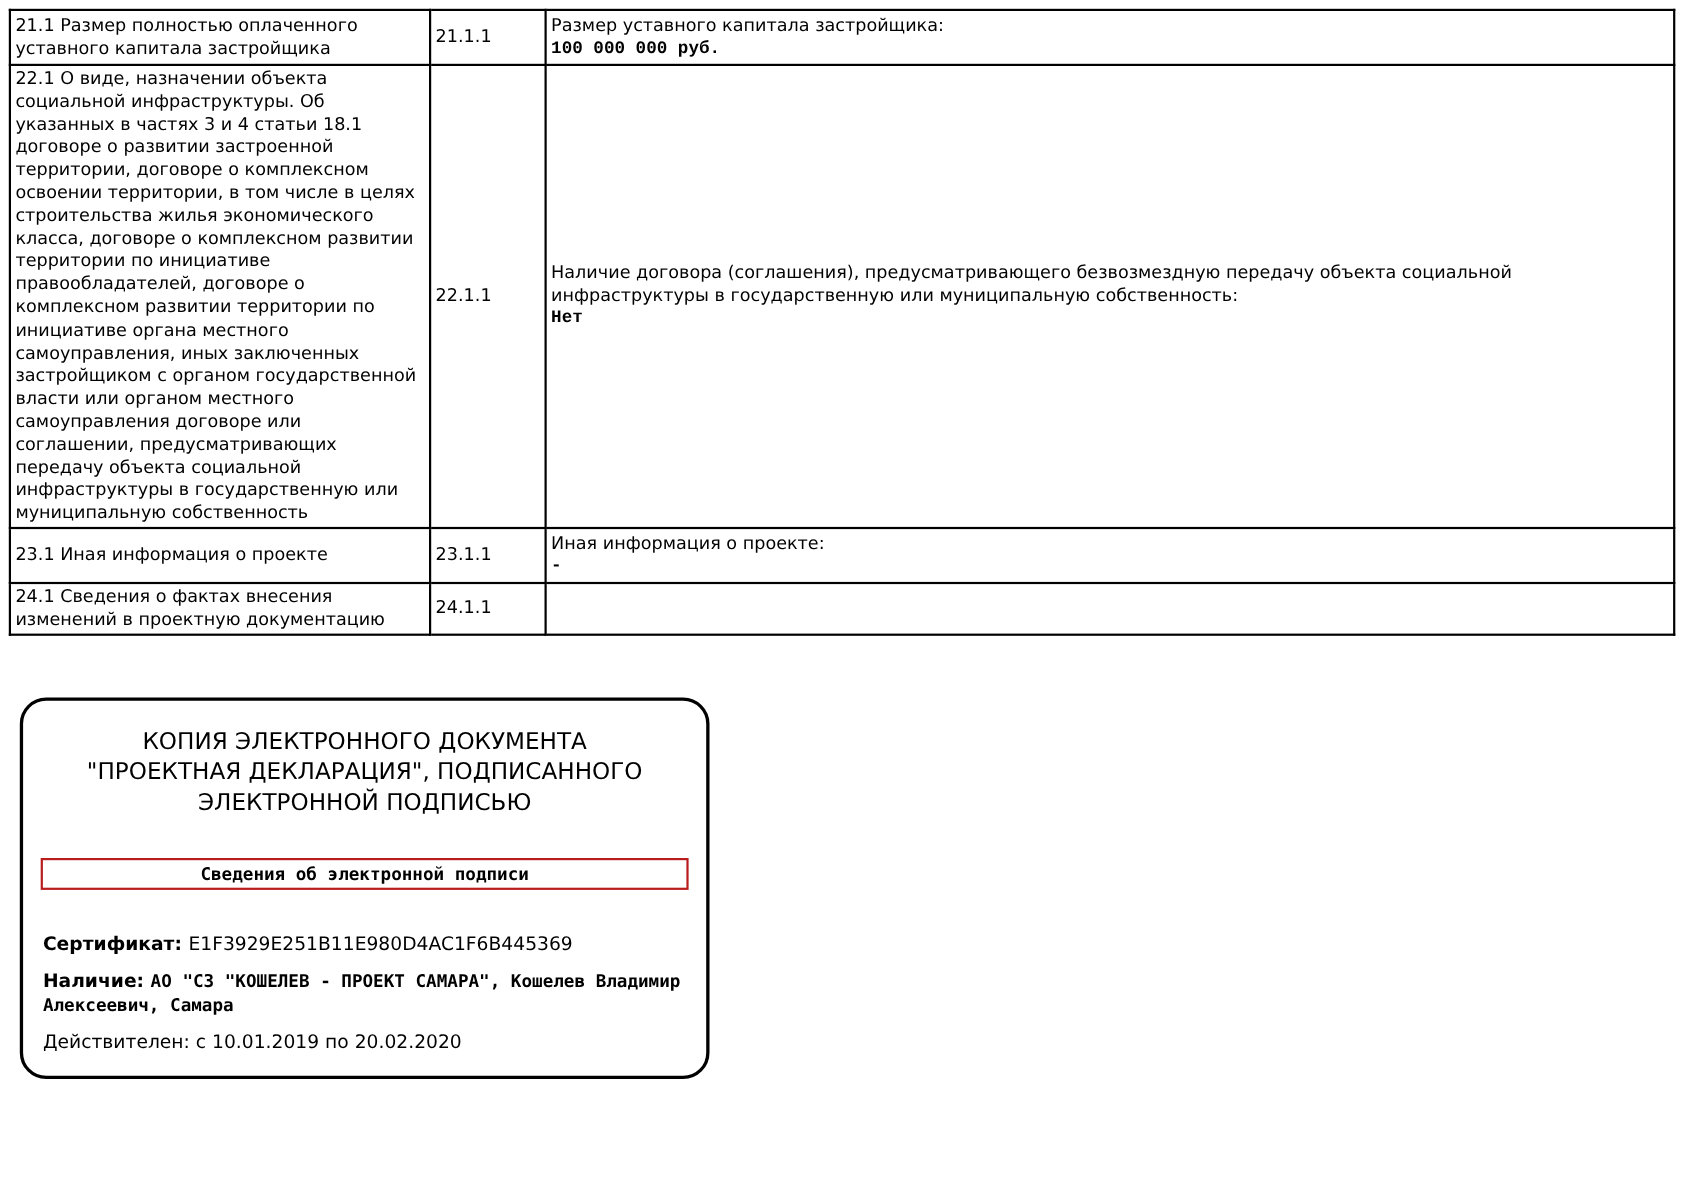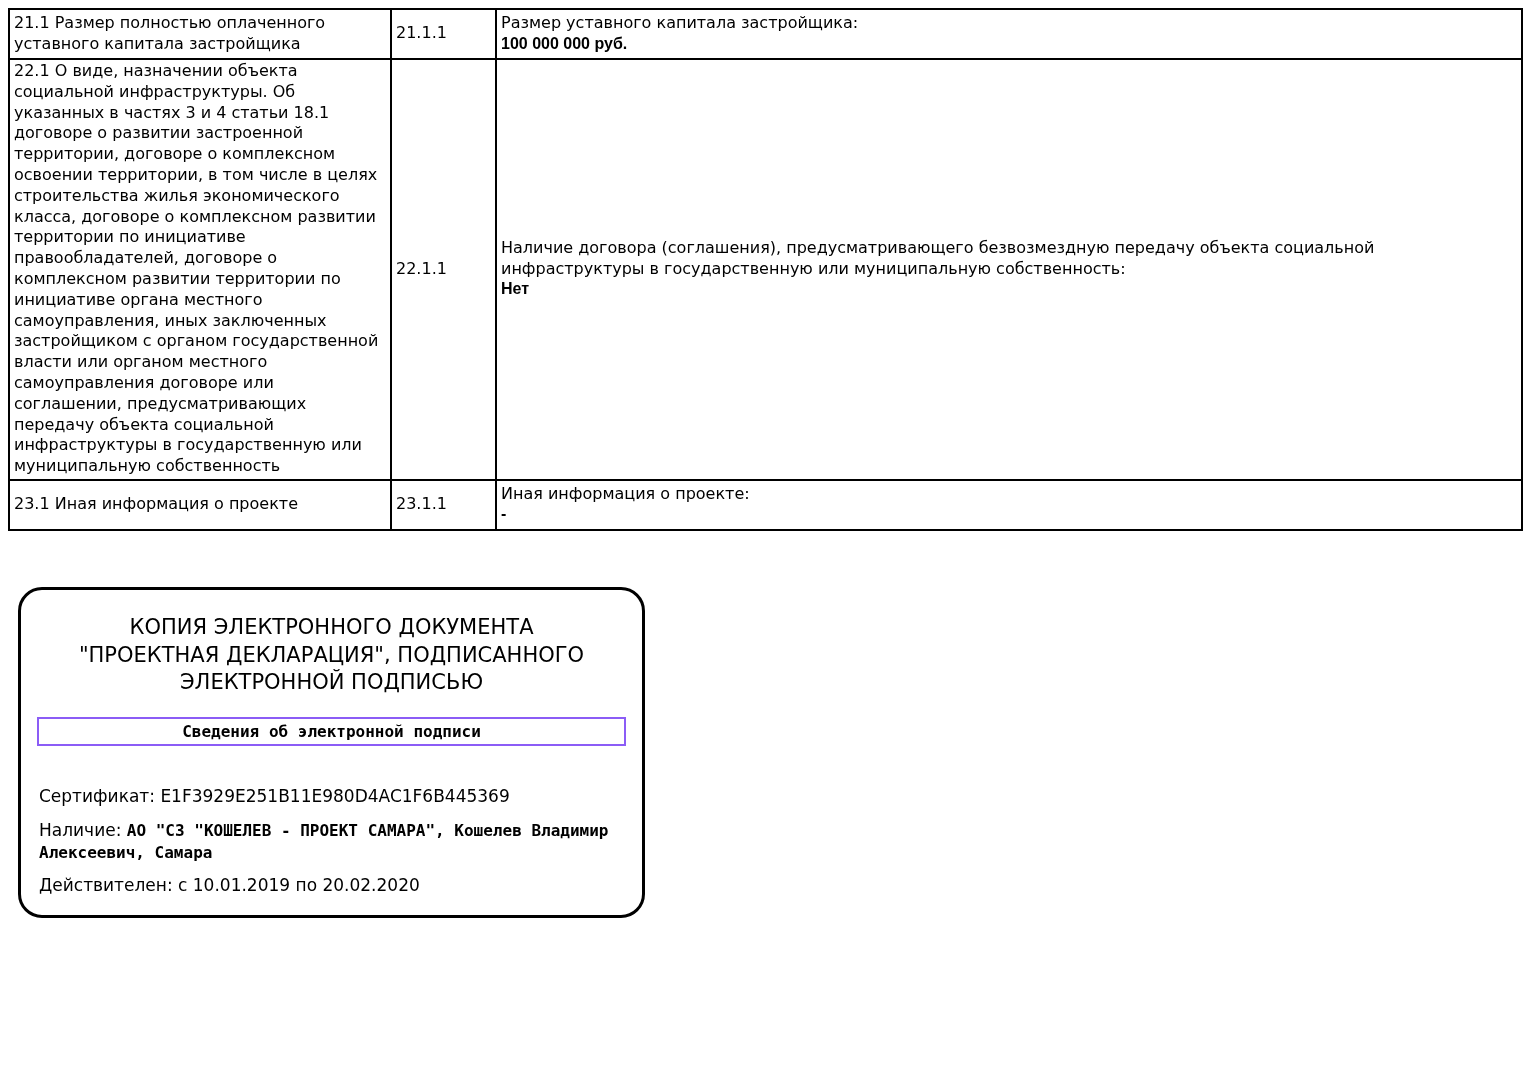--- a/index.html
+++ b/index.html
@@ -26,57 +26,57 @@
     border: 2px solid #000;
     padding: 1px 5px 2px 4px;
     vertical-align: middle;
     word-wrap: break-word;
   }
   td.section-cell { padding: 2px 4px; }
   tr.r-small td { height: 50px; }
   tr.r-231 td { height: 50px; }
   tr.r-241 td { height: 45px; }
   .value-bold {
-    font-family: Liberation Sans, sans-serif;
+    font-family: Liberation Mono, monospace;
     font-weight: bold;
     font-size: 16px;
   }
   
   .sig-box {
     margin: 56px 0 0 18px;
     width: 627px;
     min-height: 320px;
     border: 3px solid #000;
     border-radius: 24px;
     padding: 14px 16px 18px 16px;
   }
   .sig-title {
     font-size: 21px;
     line-height: 1.32;
     text-align: center;
     margin: 10px 24px 0 24px;
   }
   .sig-header-box {
-    margin-top: 20px;
-    border: 2px solid #8b5cf6;
+    margin-top: 36px;
+    border: 2px solid #b91c1c;
     padding: 3px 2px;
     text-align: center;
   }
   .sig-header-box .hdr {
     font-family: "DejaVu Sans Mono", "Liberation Mono", monospace;
     font-weight: bold;
     font-size: 16px;
   }
   .sig-line {
     font-size: 17px;
     line-height: 1.28;
     margin: 12px 2px 0 2px;
   }
   .sig-line.first { margin-top: 40px; }
-  .sig-line .lbl { font-weight: normal; }
+  .sig-line .lbl { font-weight: bold; }
   .sig-line .val-strong {
     font-family: "DejaVu Sans Mono", "Liberation Mono", monospace;
     font-weight: bold;
     font-size: 16px;
   }
 </style>
 </head>
 <body>
 
 <table class="decl">
@@ -103,20 +103,28 @@
       </td>
     </tr>
     <tr class="r-231">
       <td>23.1 Иная информация о проекте</td>
       <td>23.1.1</td>
       <td>
         <div>Иная информация о проекте:</div>
         <div class="value-bold">-</div>
       </td>
     </tr>
+    <tr class="r-241">
+      <td>24.1 Сведения о фактах внесения изменений в проектную документацию</td>
+      <td>24.1.1</td>
+      <td>
+        <div></div>
+        <div class="value-bold"></div>
+      </td>
+    </tr>
   </tbody>
 </table>
 
 <div class="sig-box">
   <div class="sig-title">КОПИЯ ЭЛЕКТРОННОГО ДОКУМЕНТА "ПРОЕКТНАЯ ДЕКЛАРАЦИЯ", ПОДПИСАННОГО ЭЛЕКТРОННОЙ ПОДПИСЬЮ</div>
   <div class="sig-header-box">
     <span class="hdr">Сведения об электронной подписи</span>
   </div>
   <div class="sig-line first">
     <span class="lbl">Сертификат: </span><span>E1F3929E251B11E980D4AC1F6B445369</span>

